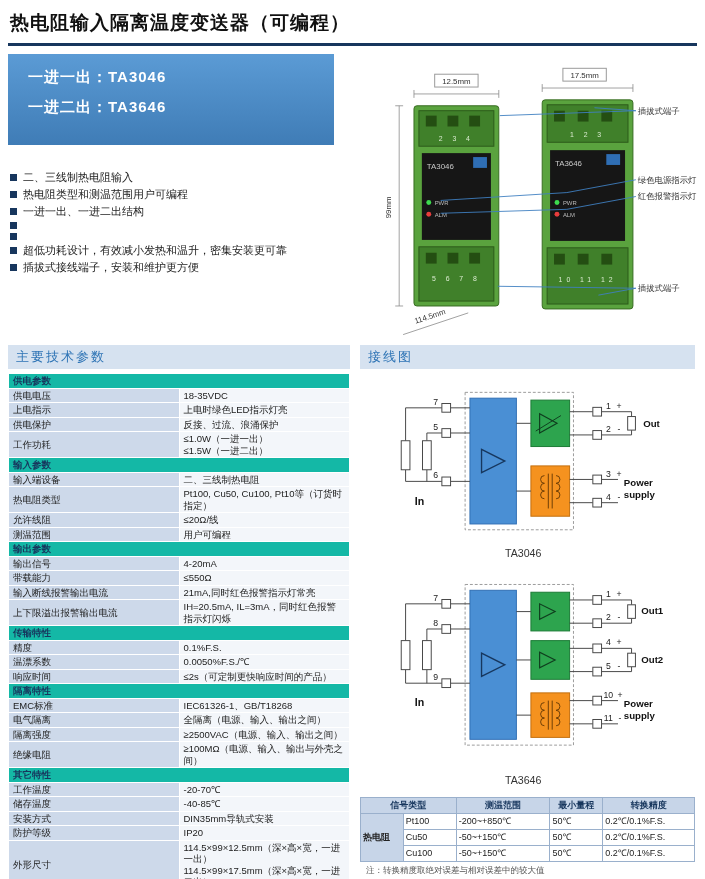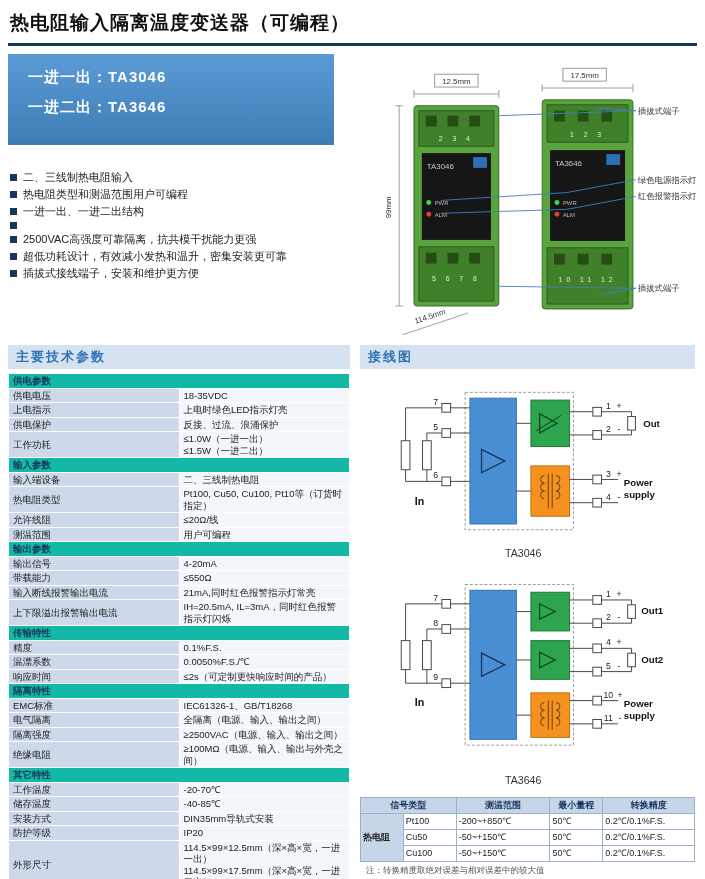--- a/index.html
+++ b/index.html
@@ -11,21 +11,21 @@
   .top-left{width:326px;flex:none;}
   .models-box{background:linear-gradient(#5b9bd5,#3f7cb6);color:#fff;font-weight:bold;font-size:15px;height:91px;box-sizing:border-box;padding:14px 0 0 20px;letter-spacing:1px;}
   .models-box div{margin-bottom:11px;}
   .features{list-style:none;margin:26px 0 0;padding:0 0 0 2px;}
   .features li{font-size:11px;display:flex;align-items:center;margin:4px 0;line-height:13px;}
   .features .sq{width:7px;height:7px;background:#17365d;margin-right:6px;flex:none;}
   .figure{width:360px;height:287px;flex:none;}
   .cols{display:flex;gap:10px;margin-top:4px;}
   .col-left{width:342px;flex:none;}
   .col-right{width:335px;flex:none;}
-  .band{background:#d6e2f0;color:#2e74b5;font-weight:bold;font-size:13px;padding:3px 8px;margin-bottom:4px;letter-spacing:2px;}
+  .band{background:#d6e2f0;color:#2e74b5;font-weight:normal;font-size:13px;padding:3px 8px;margin-bottom:4px;letter-spacing:2px;}
   table.specs{border-collapse:collapse;width:100%;font-size:9.5px;table-layout:fixed;}
   .specs td{border:1px solid #fff;padding:1px 4px;line-height:11.5px;word-break:break-all;}
   .specs tr.sec td{background:#14b8a6;color:#17365d;font-weight:bold;}
   .specs td.k{background:#cdd9ea;width:110px;}
   .specs td.v{background:#f3f6fa;}
   table.sensor{border-collapse:collapse;font-size:9px;width:100%;margin-top:4px;table-layout:fixed;}
   .sensor th,.sensor td{border:1px solid #9ab0cc;padding:2px 2px;line-height:11px;}
   .sensor th{background:#c7d5e8;color:#17365d;}
   .sensor td.group{background:#c7d5e8;font-weight:bold;}
   .note{font-size:8.5px;color:#555;margin-top:3px;padding-left:6px;}
@@ -68,21 +68,20 @@
           </li>
           <li>
             <span class="sq"></span>
             <span>一进一出、一进二出结构</span>
           </li>
           <li>
             <span class="sq"></span>
           </li>
           <li>
             <span class="sq"></span>
-            <span>2500VAC高强度可靠隔离，抗共模干扰能力更强</span>
           </li>
           <li>
             <span class="sq"></span>
             <span>超低功耗设计，有效减小发热和温升，密集安装更可靠</span>
           </li>
           <li>
             <span class="sq"></span>
             <span>插拔式接线端子，安装和维护更方便</span>
           </li>
         </ul>

